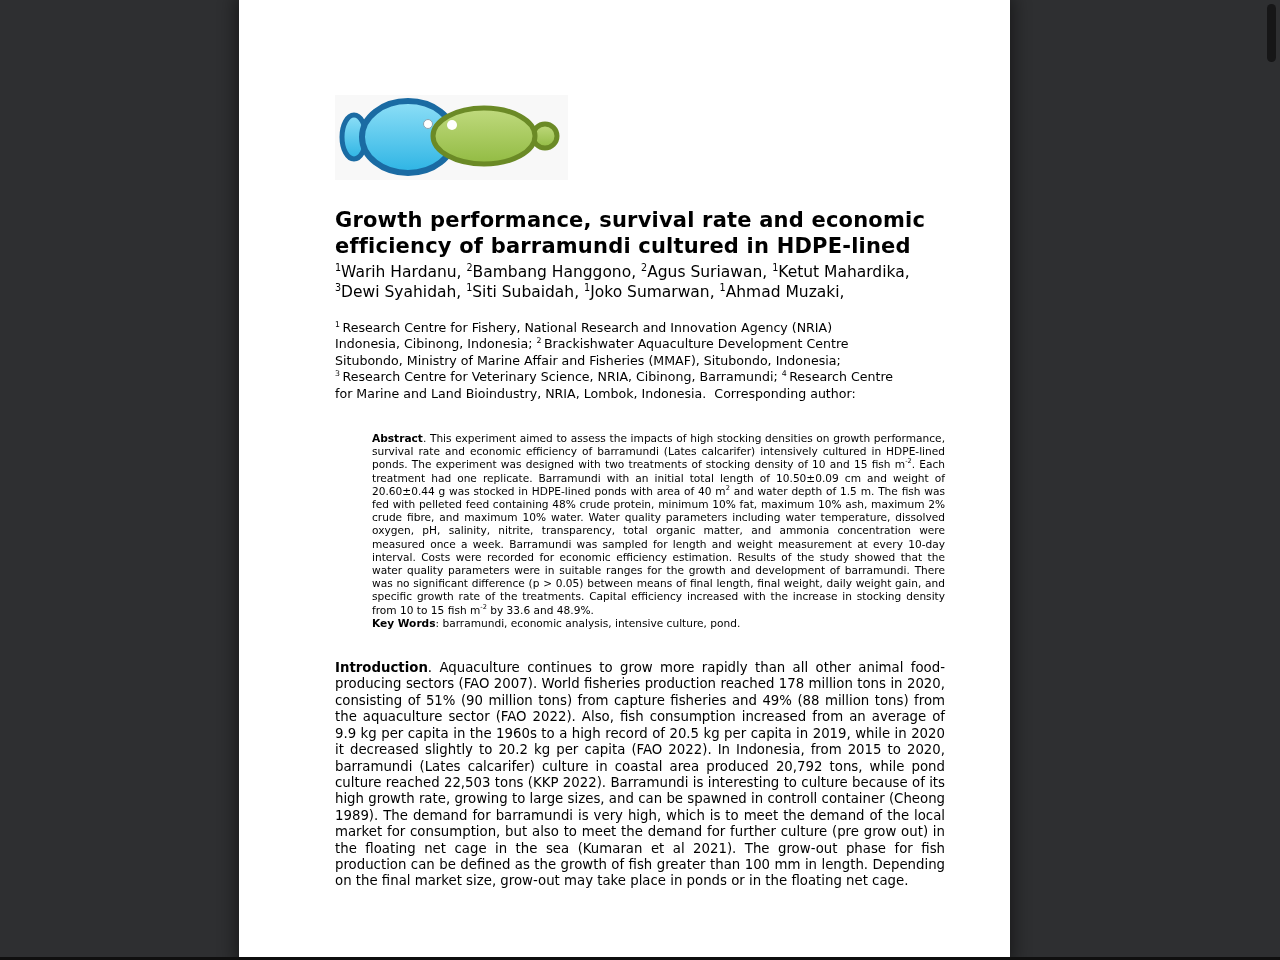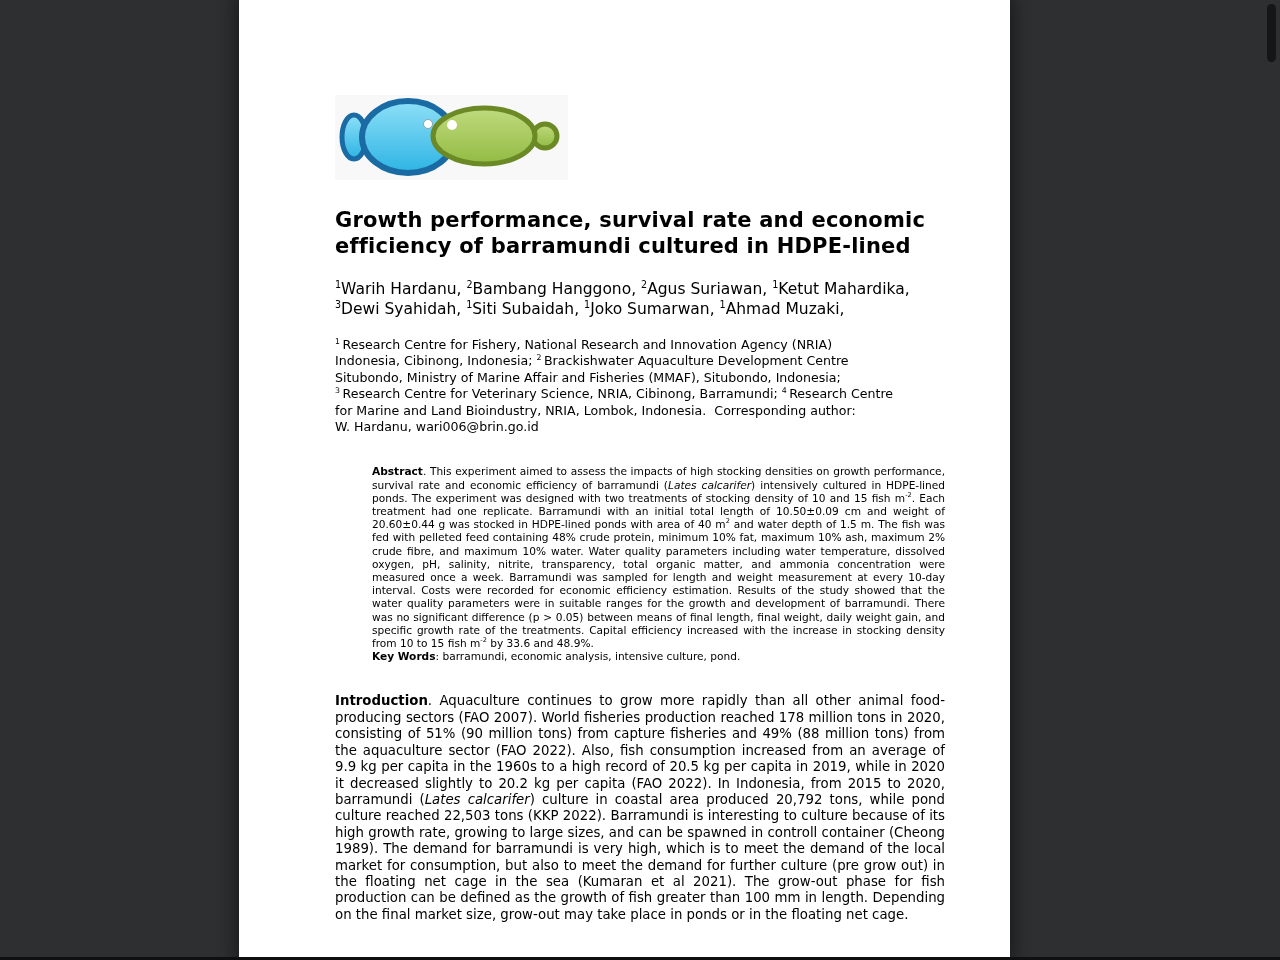--- a/index.html
+++ b/index.html
@@ -20,40 +20,40 @@
   .content {
     position: absolute; left: 96px; top: 95px; width: 610px;
   }
   .logo {
     width: 233px; height: 85px;
     background: #f8f8f8;
     margin-bottom: 27px;
   }
   .title { font-size: 21px; font-weight: bold; line-height: 26px; letter-spacing: 0.2px; }
   .title .tline { white-space: nowrap; }
-  .authors { margin-top: 20px; font-size: 15.5px; line-height: 20px; }
+  .authors { margin-top: 3px; font-size: 15.5px; line-height: 20px; }
   .authors .aline { white-space: nowrap; }
   .affiliations {
     margin-top: 18px; 
     font-size: 12.6px; line-height: 16.4px;
   }
   .abstract-block {
     margin-top: 30px; margin-left: 37px;
     font-size: 10.6px; line-height: 13.2px;
     text-align: justify;
   }
   .keywords { text-align: left; }
   .introduction {
     margin-top: 30px;
     font-size: 13.3px; line-height: 16.4px;
     text-align: justify;
   }
   sup { font-size: 0.62em; line-height: 0; vertical-align: super; }
   .b { font-weight: bold; }
-  .it { font-style: italic; }
+  .it { }
   .scrollbar-thumb {
     position: absolute; right: 4px; top: 4px;
     width: 9px; height: 58px;
     border-radius: 5px;
     background: #161617;
   }
   .bottom-edge {
     position: absolute; left: 0; bottom: 0;
     width: 1280px; height: 3px;
     background: #0f0f0f; z-index: 10;
@@ -102,21 +102,20 @@
         <div class="aline"><sup>1</sup><span>Warih Hardanu, </span><sup>2</sup><span>Bambang Hanggono, </span><sup>2</sup><span>Agus Suriawan, </span><sup>1</sup><span>Ketut Mahardika,</span></div>
         <div class="aline"><sup>3</sup><span>Dewi Syahidah, </span><sup>1</sup><span>Siti Subaidah, </span><sup>1</sup><span>Joko Sumarwan, </span><sup>1</sup><span>Ahmad Muzaki,</span></div>
       </div>
 
       <div class="affiliations">
         <div><sup>1 </sup><span>Research Centre for Fishery, National Research and Innovation Agency (NRIA)</span></div>
         <div><span>Indonesia, Cibinong, Indonesia; </span><sup>2 </sup><span>Brackishwater Aquaculture Development Centre</span></div>
         <div><span>Situbondo, Ministry of Marine Affair and Fisheries (MMAF), Situbondo, Indonesia;</span></div>
         <div><sup>3 </sup><span>Research Centre for Veterinary Science, NRIA, Cibinong, Barramundi; </span><sup>4 </sup><span>Research Centre</span></div>
         <div><span>for Marine and Land Bioindustry, NRIA, Lombok, Indonesia.&nbsp; Corresponding author:</span></div>
-        <div><span>W. Hardanu, wari006@brin.go.id</span></div>
       </div>
 
       <div class="abstract-block">
         <div><span class="b">Abstract</span><span>. This experiment aimed to assess the impacts of high stocking densities on growth performance, survival rate and economic efficiency of barramundi (</span><span class="it">Lates calcarifer</span><span>) intensively cultured in HDPE-lined ponds. The experiment was designed with two treatments of stocking density of 10 and 15 fish m</span><sup>-2</sup><span>. Each treatment had one replicate. Barramundi with an initial total length of 10.50±0.09 cm and weight of 20.60±0.44 g was stocked in HDPE-lined ponds with area of 40 m</span><sup>2</sup><span> and water depth of 1.5 m. The fish was fed with pelleted feed containing 48% crude protein, minimum 10% fat, maximum 10% ash, maximum 2% crude fibre, and maximum 10% water. Water quality parameters including water temperature, dissolved oxygen, pH, salinity, nitrite, transparency, total organic matter, and ammonia concentration were measured once a week. Barramundi was sampled for length and weight measurement at every 10-day interval. Costs were recorded for economic efficiency estimation. Results of the study showed that the water quality parameters were in suitable ranges for the growth and development of barramundi. There was no significant difference (p &gt; 0.05) between means of final length, final weight, daily weight gain, and specific growth rate of the treatments. Capital efficiency increased with the increase in stocking density from 10 to 15 fish m</span><sup>-2</sup><span> by 33.6 and 48.9%.</span></div>
         <div class="keywords"><span class="b">Key Words</span><span>: barramundi, economic analysis, intensive culture, pond.</span></div>
       </div>
 
       <div class="introduction"><span class="b">Introduction</span><span>. Aquaculture continues to grow more rapidly than all other animal food-producing sectors (FAO 2007). World fisheries production reached 178 million tons in 2020, consisting of 51% (90 million tons) from capture fisheries and 49% (88 million tons) from the aquaculture sector (FAO 2022). Also, fish consumption increased from an average of 9.9 kg per capita in the 1960s to a high record of 20.5 kg per capita in 2019, while in 2020 it decreased slightly to 20.2 kg per capita (FAO 2022). In Indonesia, from 2015 to 2020, barramundi (</span><span class="it">Lates calcarifer</span><span>) culture in coastal area produced 20,792 tons, while pond culture reached 22,503 tons (KKP 2022). Barramundi is interesting to culture because of its high growth rate, growing to large sizes, and can be spawned in controll container (Cheong 1989). The demand for barramundi is very high, which is to meet the demand of the local market for consumption, but also to meet the demand for further culture (pre grow out) in the floating net cage in the sea (Kumaran et al 2021). The grow-out phase for fish production can be defined as the growth of fish greater than 100 mm in length. Depending on the final market size, grow-out may take place in ponds or in the floating net cage.</span></div>
 
     </div>

